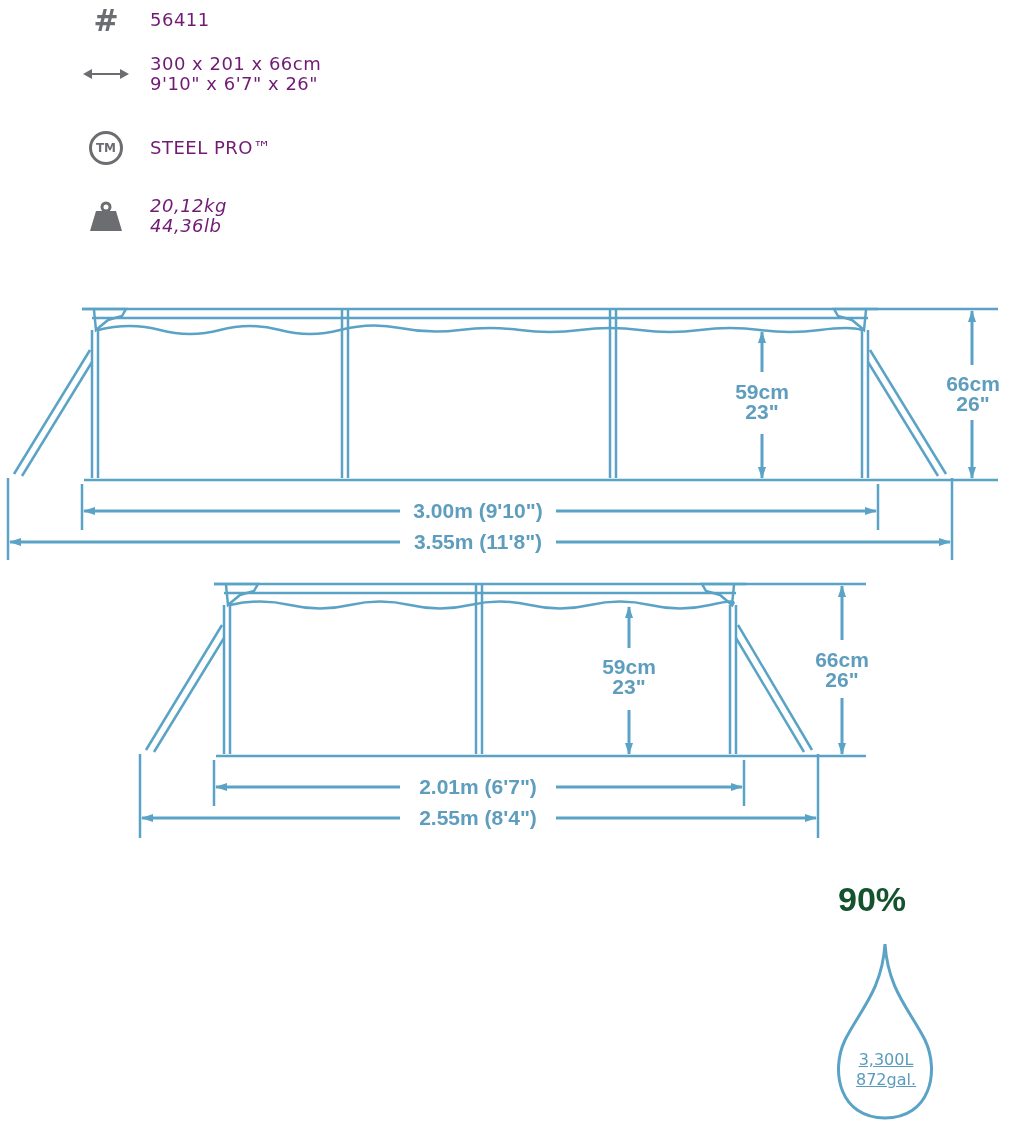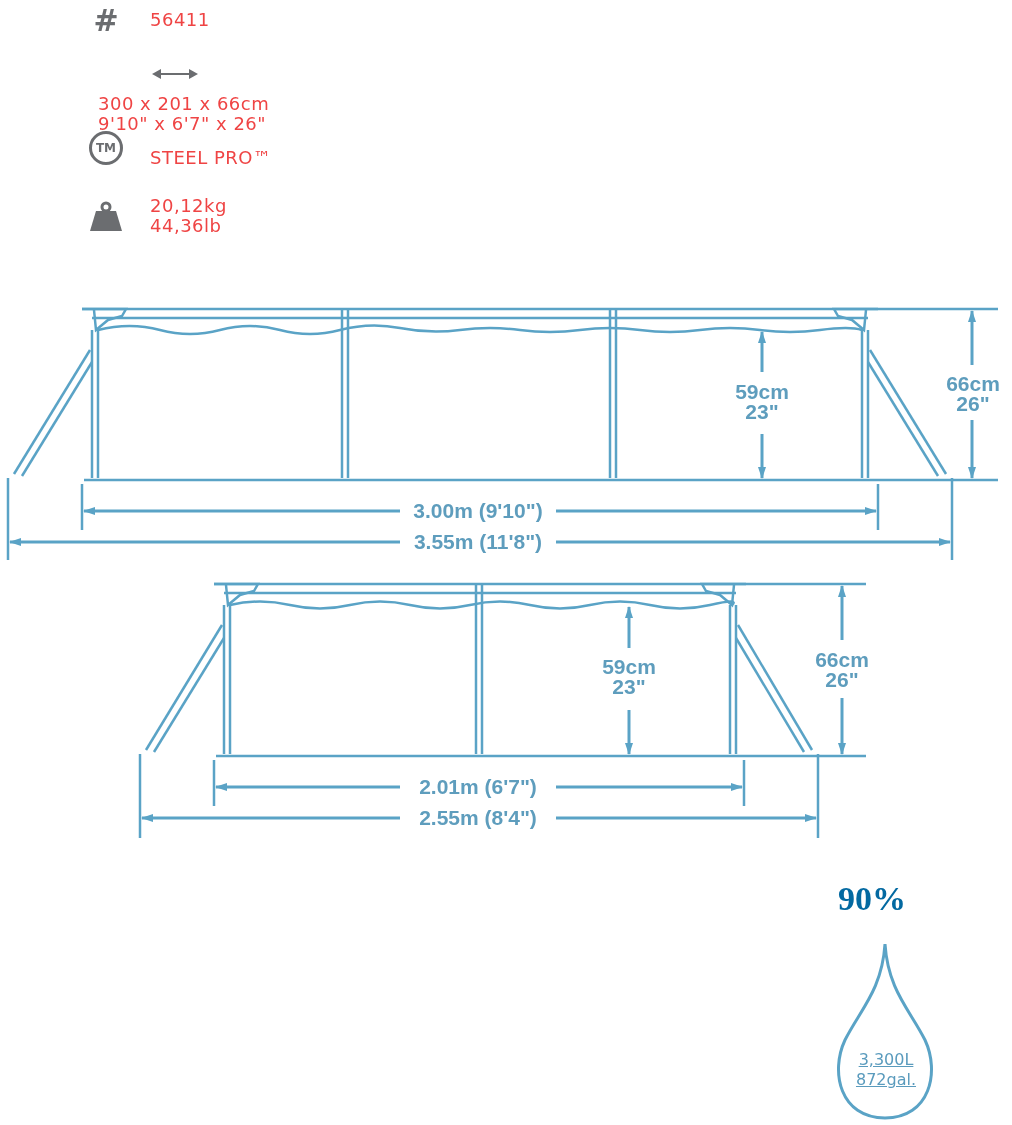--- a/index.html
+++ b/index.html
@@ -1,65 +1,65 @@
 <!DOCTYPE html>
 <html><head>
 <meta charset="utf-8">
 <style>
   html, body { margin: 0; padding: 0; background: #ffffff; }
   body { width: 1012px; height: 1125px; position: relative; overflow: hidden;
          font-family: "DejaVu Sans", sans-serif; }
   .spec-row { position: absolute; left: 80px; display: flex; align-items: center; }
   .spec-icon { width: 52px; height: 40px; display: flex; align-items: center; justify-content: center; color: #6b6d70; }
-  .spec-text { margin-left: 18px; color: #ef4444; font-size: 18px; line-height: 20px; letter-spacing: 0.5px; }
+  .spec-text { margin-left: 18px; color: #701a75; font-size: 18px; line-height: 20px; letter-spacing: 0.5px; }
   .spec-text div { white-space: nowrap; }
   svg.diagram { position: absolute; left: 0; top: 0; }
   .dim-label { position: absolute; color: #5e9dbd; font-family: "Liberation Sans", sans-serif;
                font-weight: bold; font-size: 21px; text-align: center; line-height: 20px; background: #fff; white-space: nowrap; }
-  .pct { position: absolute; left: 838px; top: 880px; color: #0369a1; font-weight: bold;
-         font-size: 34px; font-family: Liberation Serif, serif; }
+  .pct { position: absolute; left: 838px; top: 880px; color: #14532d; font-weight: bold;
+         font-size: 34px; font-family: Liberation Sans, sans-serif; }
   .drop-text { position: absolute; left: 836px; top: 1050px; width: 100px; text-align: center;
                color: #5a9bbd; font-size: 16px; line-height: 20px; text-decoration: underline; }
 </style>
 </head>
 <body>
 
 <div class="spec-row" style="top:0px;">
   <div class="spec-icon">
     <span style="font-size:30px;font-weight:bold;">#</span>
   </div>
   <div class="spec-text">
       <div>56411</div>
     </div>
 </div>
 
-<div class="spec-row" style="top:54px;flex-direction:column;">
+<div class="spec-row" style="top:54px;">
   <div class="spec-icon">
     <svg width="46" height="12" viewBox="0 0 46 12">
         <line x1="4" y1="6" x2="42" y2="6" stroke="#6b6d70" stroke-width="2"></line>
         <polygon points="0,6 9,1 9,11" fill="#6b6d70"></polygon>
         <polygon points="46,6 37,1 37,11" fill="#6b6d70"></polygon>
       </svg>
   </div>
   <div class="spec-text">
     <div>300 x 201 x 66cm</div>
     <div>9'10" x 6'7" x 26"</div>
   </div>
 </div>
 
-<div class="spec-row" style="top:128px;align-items:flex-end;">
+<div class="spec-row" style="top:128px;">
   <div class="spec-icon">
     <div style="width:34px;height:34px;border:3px solid #6b6d70;border-radius:50%;box-sizing:border-box;display:flex;align-items:center;justify-content:center;font-weight:bold;font-size:12px;">TM</div>
   </div>
   <div class="spec-text">
       <div>STEEL PRO™</div>
     </div>
 </div>
 
-<div class="spec-row" style="top:196px;">
+<div class="spec-row" style="top:196px;font-style:italic;">
   <div class="spec-icon">
     <svg width="36" height="32" viewBox="0 0 36 32">
         <circle cx="18" cy="7" r="4" fill="none" stroke="#6b6d70" stroke-width="3"></circle>
         <polygon points="8,11 28,11 34,31 2,31" fill="#6b6d70"></polygon>
       </svg>
   </div>
   <div class="spec-text">
     <div>20,12kg</div>
     <div>44,36lb</div>
   </div>

